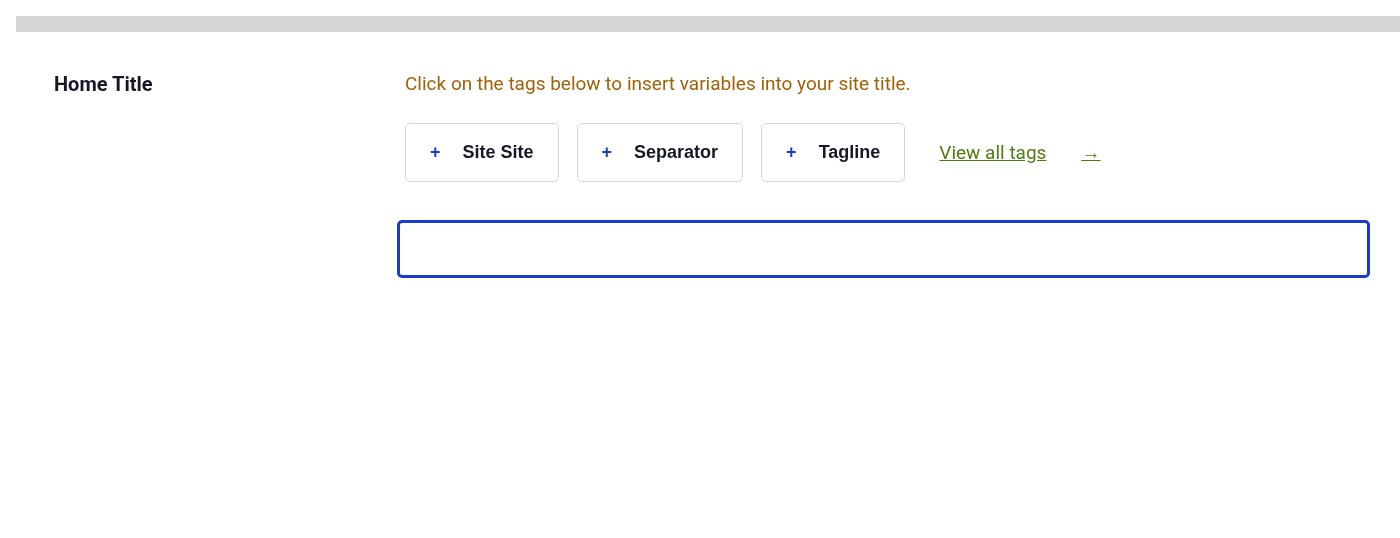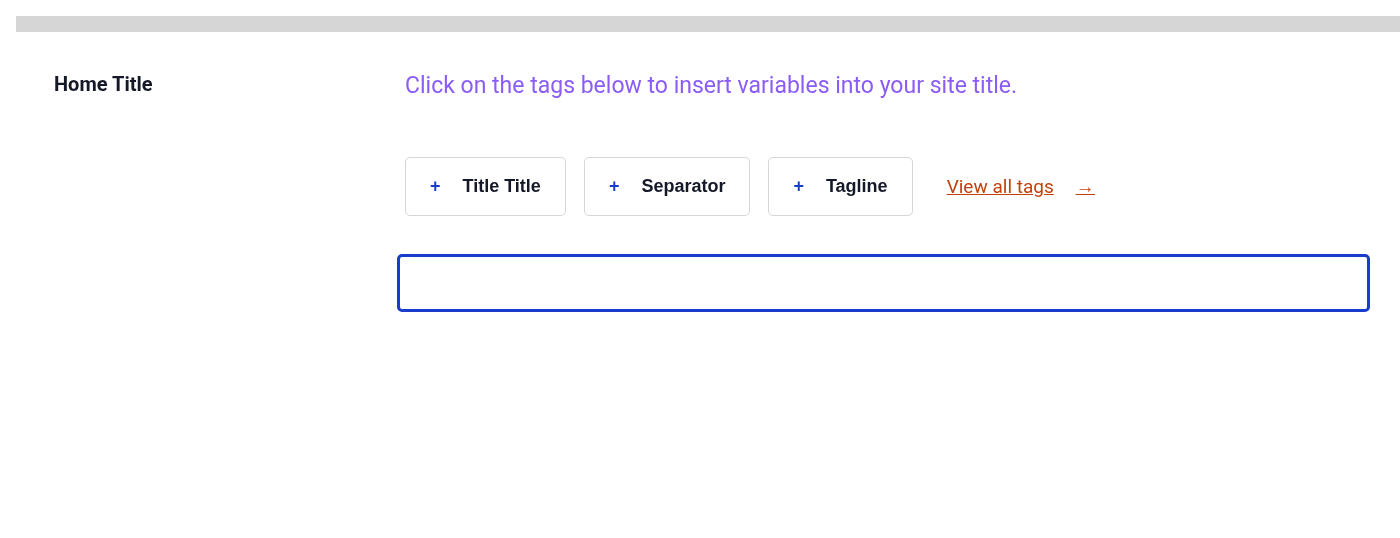--- a/index.html
+++ b/index.html
@@ -37,23 +37,23 @@
       font-weight: 700;
       color: #141827;
     }
     
     .right-col {
       flex: 1;
       padding-right: 22px;
     }
     
     .helper-text {
-      font-size: 23px;
-      color: #8b5cf6;
-      margin-bottom: 42px;
+      font-size: 19px;
+      color: #a16207;
+      margin-bottom: 12px;
     }
     
     .tag-row {
       display: flex;
       align-items: center;
       gap: 18px;
       margin-bottom: 30px;
     }
     
     .tag-button {
@@ -70,26 +70,27 @@
     }
     
     .tag-button .plus {
       color: #1a3ccc;
       font-weight: 700;
       margin-right: 6px;
       font-size: 18px;
     }
     
     .view-all-link {
-      color: #c2410c;
+      color: #4d7c0f;
       font-size: 19px;
       text-decoration: underline;
       cursor: pointer;
       display: inline-flex;
       align-items: center;
+      gap: 13px;
     }
     
     .view-all-link .arrow {
       margin-left: 6px;
       text-decoration: underline;
     }
     
     .title-input {
       width: 100%;
       border: 3px solid #1a3ccc;
@@ -123,21 +124,21 @@
   <div class="left-col">
     <div class="section-label">Home Title</div>
   </div>
 
   <div class="right-col">
     <div class="helper-text">Click on the tags below to insert variables into your site title.</div>
     
     <div class="tag-row">
       <button class="tag-button">
         <span class="plus">+</span>
-        <span>Title Title</span>
+        <span>Site Site</span>
       </button>
 
       <button class="tag-button">
         <span class="plus">+</span>
         <span>Separator</span>
       </button>
 
       <button class="tag-button">
         <span class="plus">+</span>
         <span>Tagline</span>

